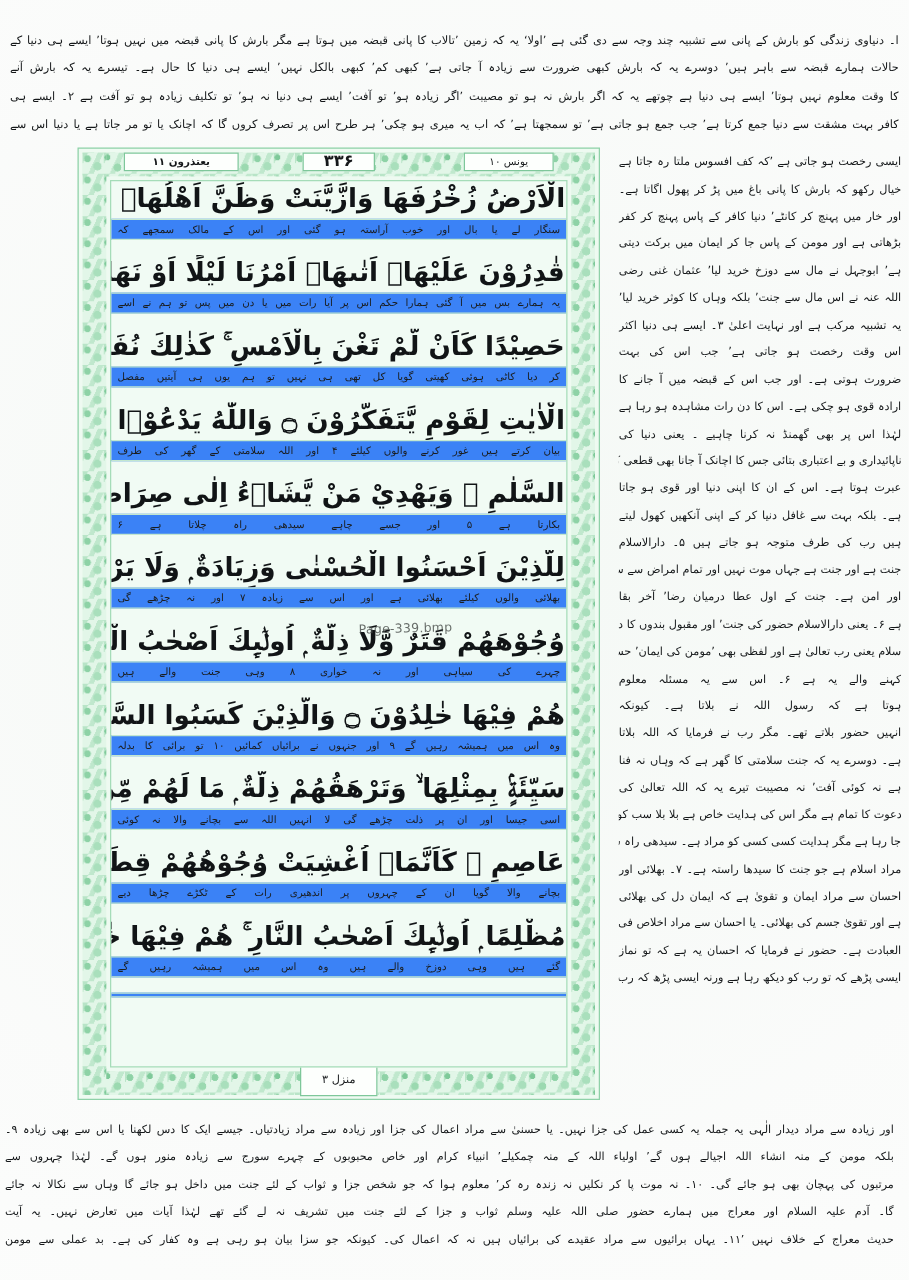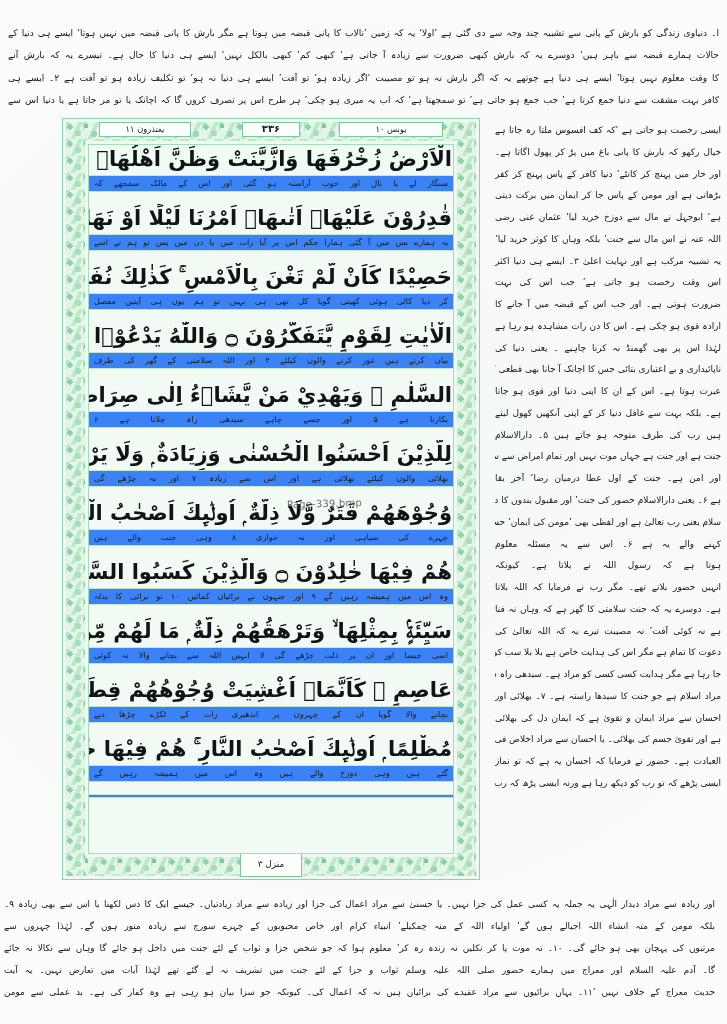--- a/index.html
+++ b/index.html
@@ -112,23 +112,23 @@
     border: 1.1px solid #7ec79a;
     display: flex;
     align-items: center;
     justify-content: center;
     font-size: 8.3px;
     color: #16191b;
     padding: 0 4px;
     box-sizing: border-box;
     line-height: 1;
   }
-  #chip-surah { right: 36px; width: 104px; }
-  #chip-page  { left: 50%; transform: translateX(-50%); width: 58px; font-size: 10px; font-weight: 700; border-width: 1.3px; }
-  #chip-para  { left: 36px; width: 92px; }
+  #chip-surah { right: 36px; width: 72px; }
+  #chip-page  { left: 50%; transform: translateX(-50%); width: 58px; font-size: 13px; font-weight: 700; border-width: 1.3px; }
+  #chip-para  { left: 36px; width: 92px; font-weight: bold; }
 
   
   #chip-manzil {
     position: absolute;
     bottom: 2.5px;
     left: 50%;
     transform: translateX(-50%);
     width: 62px;
     height: 26px;
     background: #fdfffd;

